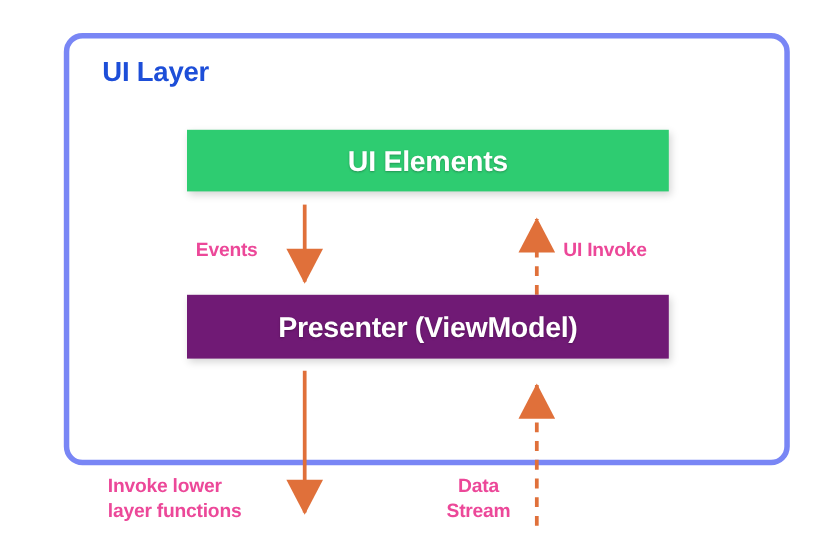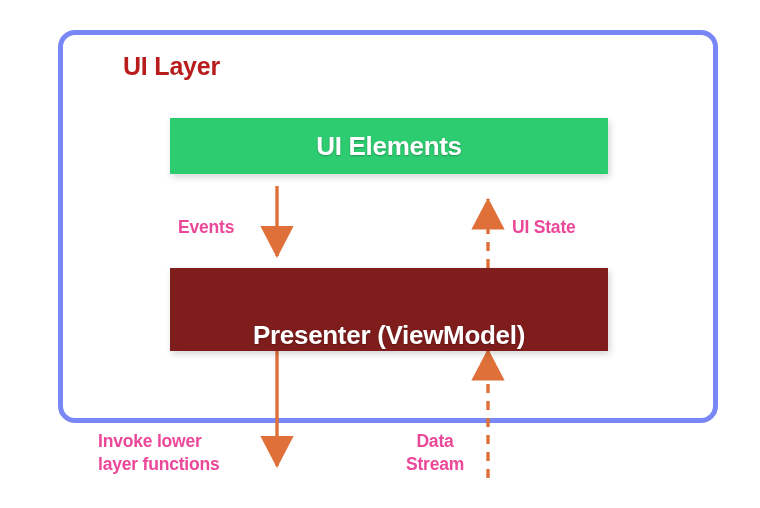--- a/index.html
+++ b/index.html
@@ -30,24 +30,23 @@
     border: 5px solid #7986f5;
     border-radius: 17px;
     background: transparent;
   }
   .layer-title {
     position: absolute;
     left: 93px;
     top: 52px;
     font-size: 25px;
     font-weight: bold;
-    color: #b91c1c;
+    color: #1d4ed8;
     letter-spacing: -0.2px;
     white-space: nowrap;
-    margin-left: 30px;
   }
 
   
   .node {
     position: absolute;
     display: flex;
     align-items: center;
     justify-content: center;
     box-sizing: border-box;
     color: #ffffff;
@@ -61,23 +60,22 @@
     left: 170px;
     top: 118px;
     width: 438px;
     height: 56px;
     background: #2ecc71;
   }
   .node-presenter {
     left: 170px;
     top: 268px;
     width: 438px;
-    height: 83px;
-    background: #7f1d1d;
-    align-items: flex-end;
+    height: 58px;
+    background: #701a75;
   }
 
   
   .connectors {
     position: absolute;
     left: 0;
     top: 0;
     width: 760px;
     height: 508px;
     pointer-events: none;
@@ -136,21 +134,21 @@
   <div class="node node-ui-elements">
     <span>UI Elements</span>
   </div>
 
   <div class="node node-presenter">
     <span>Presenter (ViewModel)</span>
   </div>
 
   <div class="edge-label label-events">Events</div>
 
-  <div class="edge-label label-ui-state">UI State</div>
+  <div class="edge-label label-ui-state">UI Invoke</div>
 
   <div class="edge-label label-data-stream">Data
 Stream</div>
 
   <div class="edge-label label-invoke">Invoke lower
 layer functions</div>
 
 </div>
 
 </body></html>

